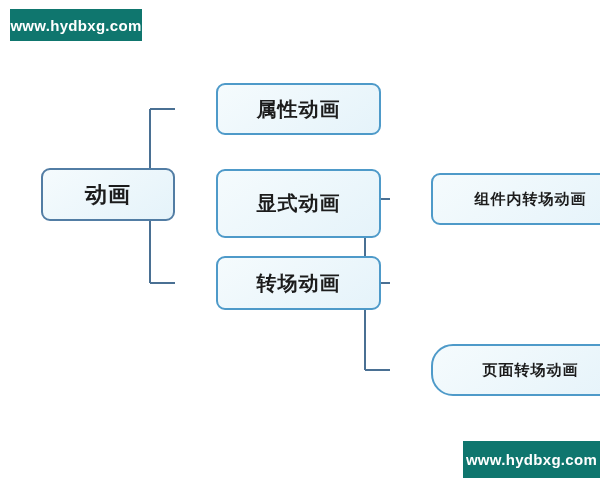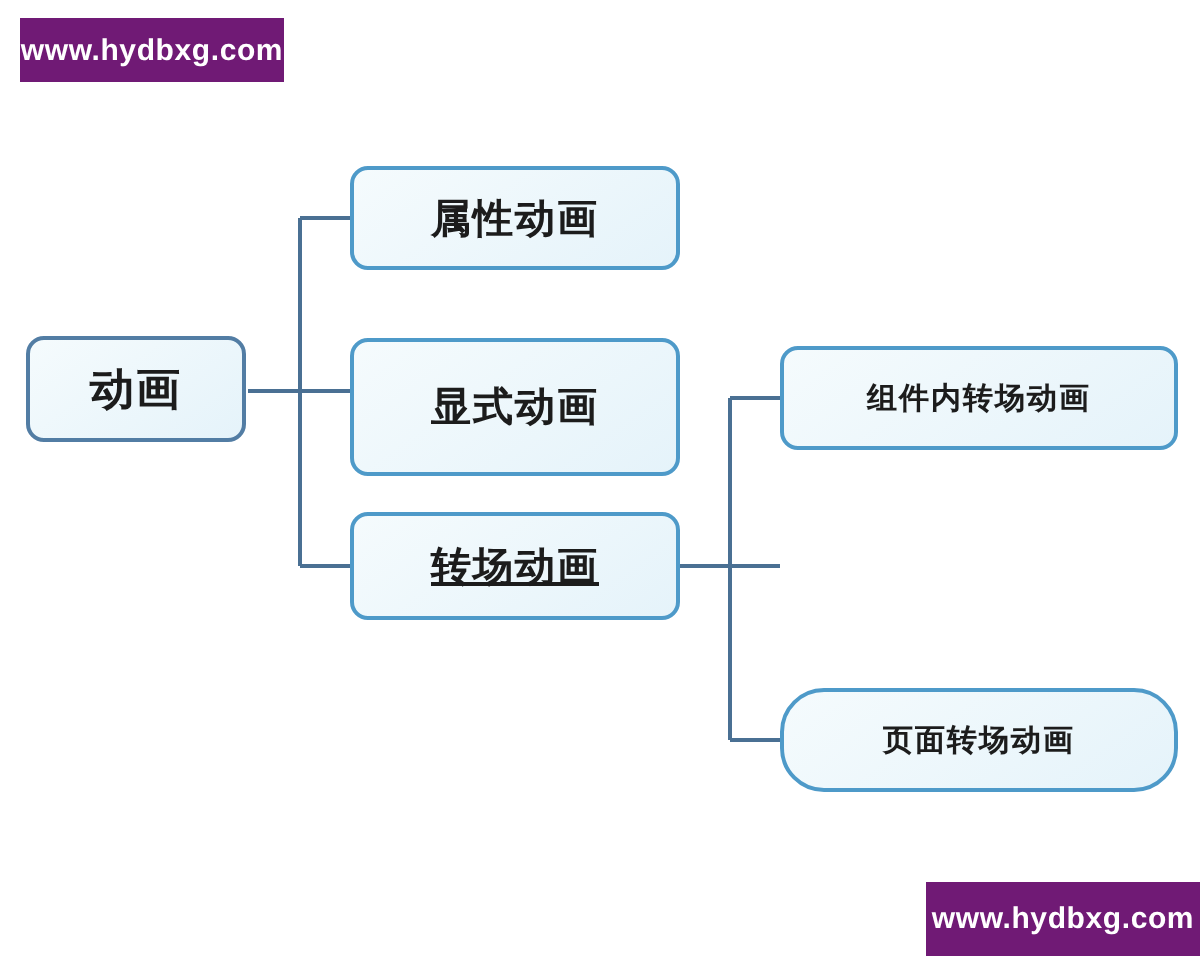--- a/index.html
+++ b/index.html
@@ -27,45 +27,46 @@
     display: flex;
     align-items: center;
     justify-content: center;
     box-sizing: border-box;
     border-radius: 9px;
     background: linear-gradient(145deg, #f5fbfd 0%, #e5f3fa 100%);
     color: #1c1c1c;
     font-weight: 600;
     letter-spacing: 1px;
     white-space: nowrap;
+    margin-left: 41px;
   }
   .node-root {
-    left: 13px; top: 168px; width: 110px; height: 53px;
+    left: 0; top: 168px; width: 134px; height: 53px;
     border: 2px solid #527da4;
     font-size: 22px;
   }
   .node-l1 {
     border: 2px solid #4e9ac9;
     font-size: 20px;
     left: 175px; width: 165px;
   }
   .node-l1-0 { top: 83px;  height: 52px; }
   .node-l1-1 { top: 169px; height: 69px; }
-  .node-l1-2 { top: 256px; height: 54px; text-decoration: underline; }
+  .node-l1-2 { top: 256px; height: 54px; }
   .node-l2 {
     border: 2px solid #4e9ac9;
     font-size: 15px;
     left: 390px; width: 199px;
   }
   .node-l2-0 { top: 173px; height: 52px; }
   .node-l2-1 { top: 257px; height: 52px; }
   .node-l2-2 { top: 344px; height: 52px; border-radius: 22px; }
   .badge {
     position: absolute;
-    background: #701a75;
+    background: #0f766e;
     color: #ffffff;
     font-weight: 700;
     font-size: 15px;
     letter-spacing: 0.3px;
     display: flex;
     align-items: center;
     justify-content: center;
     white-space: nowrap;
   }
   .badge-top    { left: 10px;  top: 9px;   width: 132px; height: 32px; }

